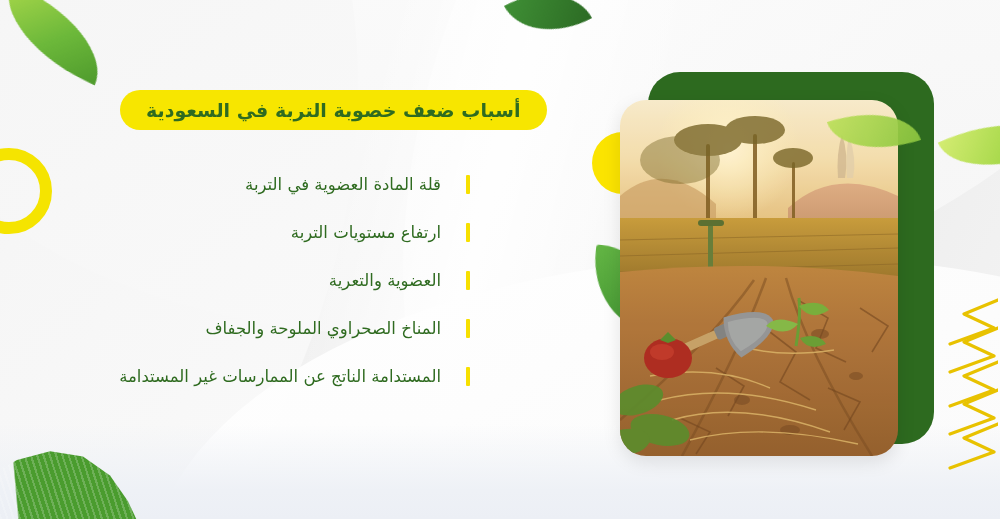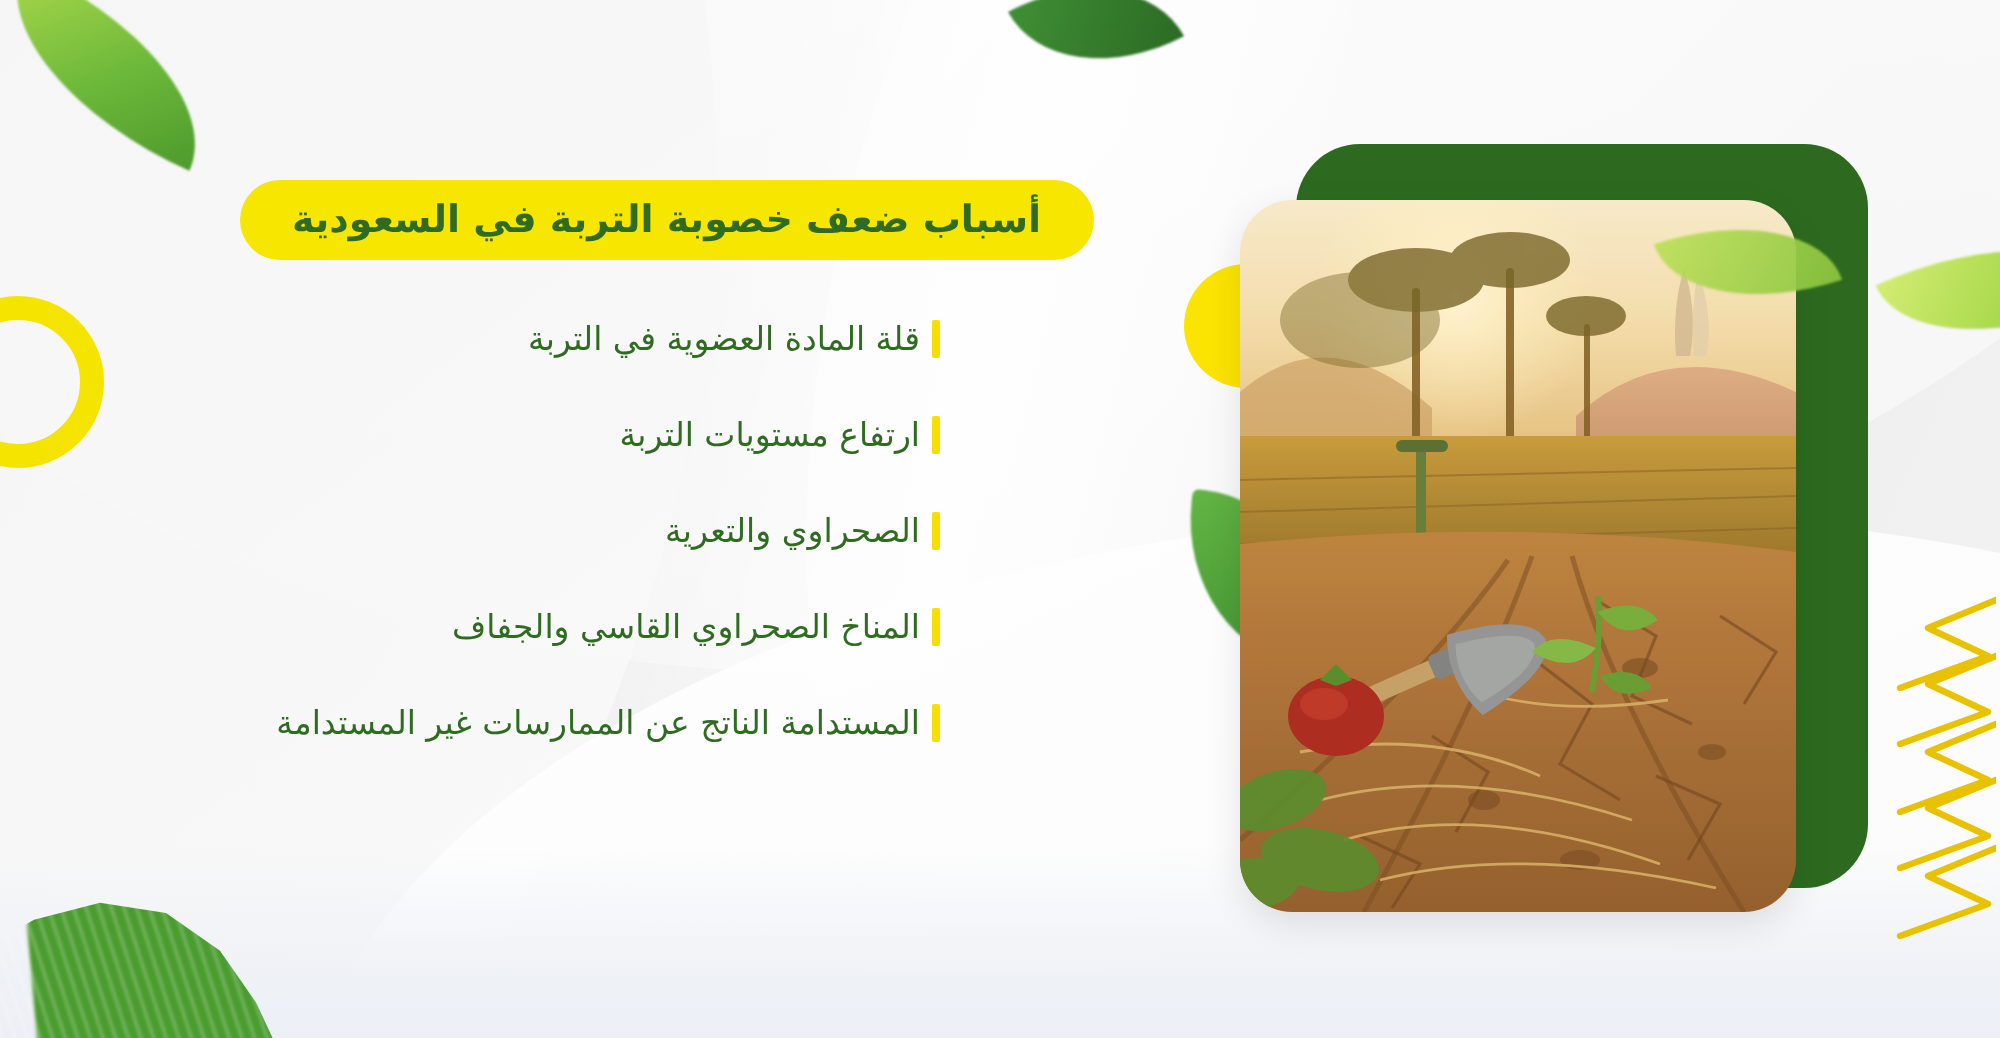--- a/index.html
+++ b/index.html
@@ -108,22 +108,22 @@
     display:flex; align-items:center; justify-content:center;
     z-index:5;
   }
   .title-badge span{
     font-size:19px; font-weight:bold; color:#2f6b20;
     letter-spacing:.2px; white-space:nowrap;
   }
 
   .list{ position:absolute; right:530px; top:160px; width:400px; z-index:5; }
   .list-item{
-    display:flex; justify-content:flex-start;
-    height:48px; gap:6px;
+    display:flex; align-items:center; justify-content:flex-start;
+    height:48px; gap:25px;
   }
   .bullet{ width:4px; height:19px; background:#f7e000; flex:0 0 auto; border-radius:1px; }
   .item-text{
     font-size:16.5px; color:#2f6b20; white-space:nowrap;
   }
 </style>
 </head>
 <body>
 
 <div id="stage">
@@ -302,25 +302,25 @@
     <div class="list-item">
       <div class="bullet"></div>
       <div class="item-text">قلة المادة العضوية في التربة</div>
     </div>
     <div class="list-item">
       <div class="bullet"></div>
       <div class="item-text">ارتفاع مستويات التربة</div>
     </div>
     <div class="list-item">
       <div class="bullet"></div>
-      <div class="item-text">الصحراوي والتعرية</div>
-    </div>
-    <div class="list-item">
-      <div class="bullet"></div>
-      <div class="item-text">المناخ الصحراوي القاسي والجفاف</div>
+      <div class="item-text">العضوية والتعرية</div>
+    </div>
+    <div class="list-item">
+      <div class="bullet"></div>
+      <div class="item-text">المناخ الصحراوي الملوحة والجفاف</div>
     </div>
     <div class="list-item">
       <div class="bullet"></div>
       <div class="item-text">المستدامة الناتج عن الممارسات غير المستدامة</div>
     </div>
   </div>
 
 </div>
 
 </body></html>

